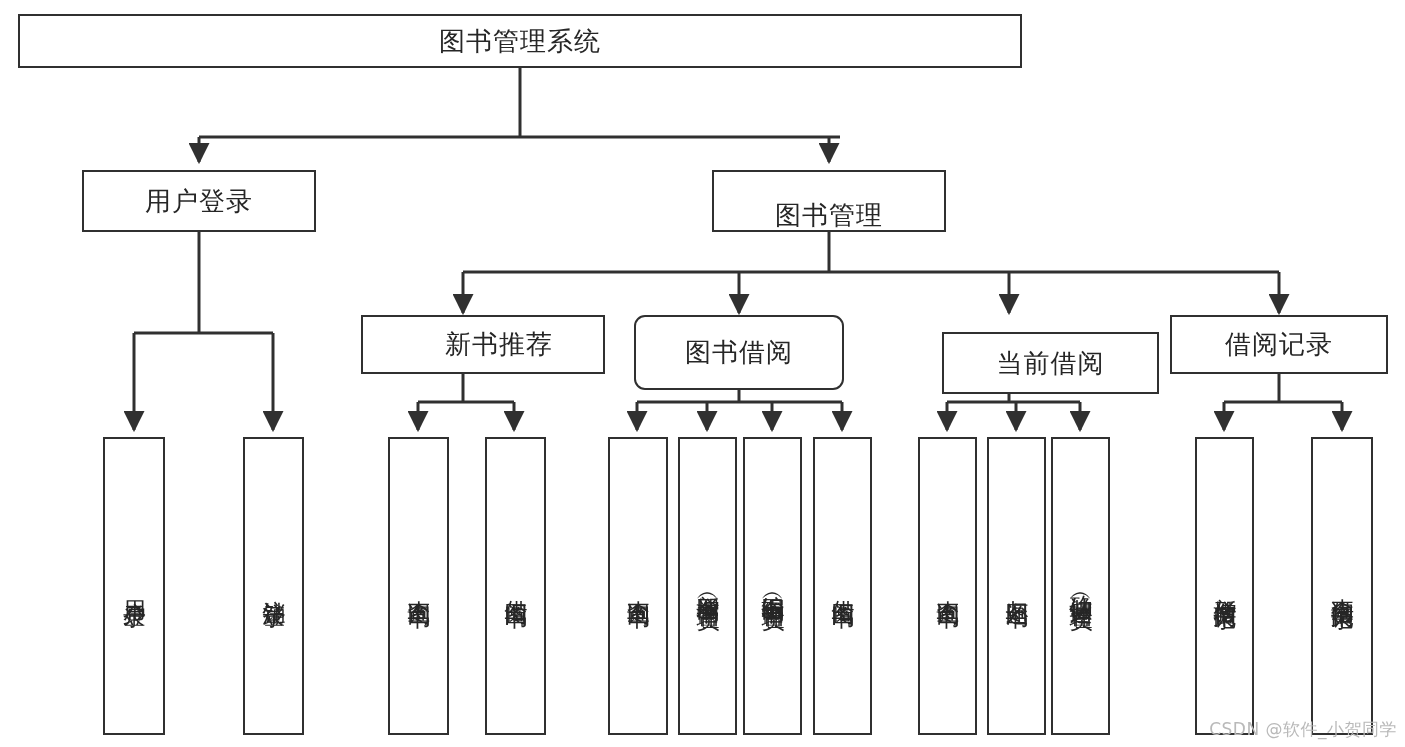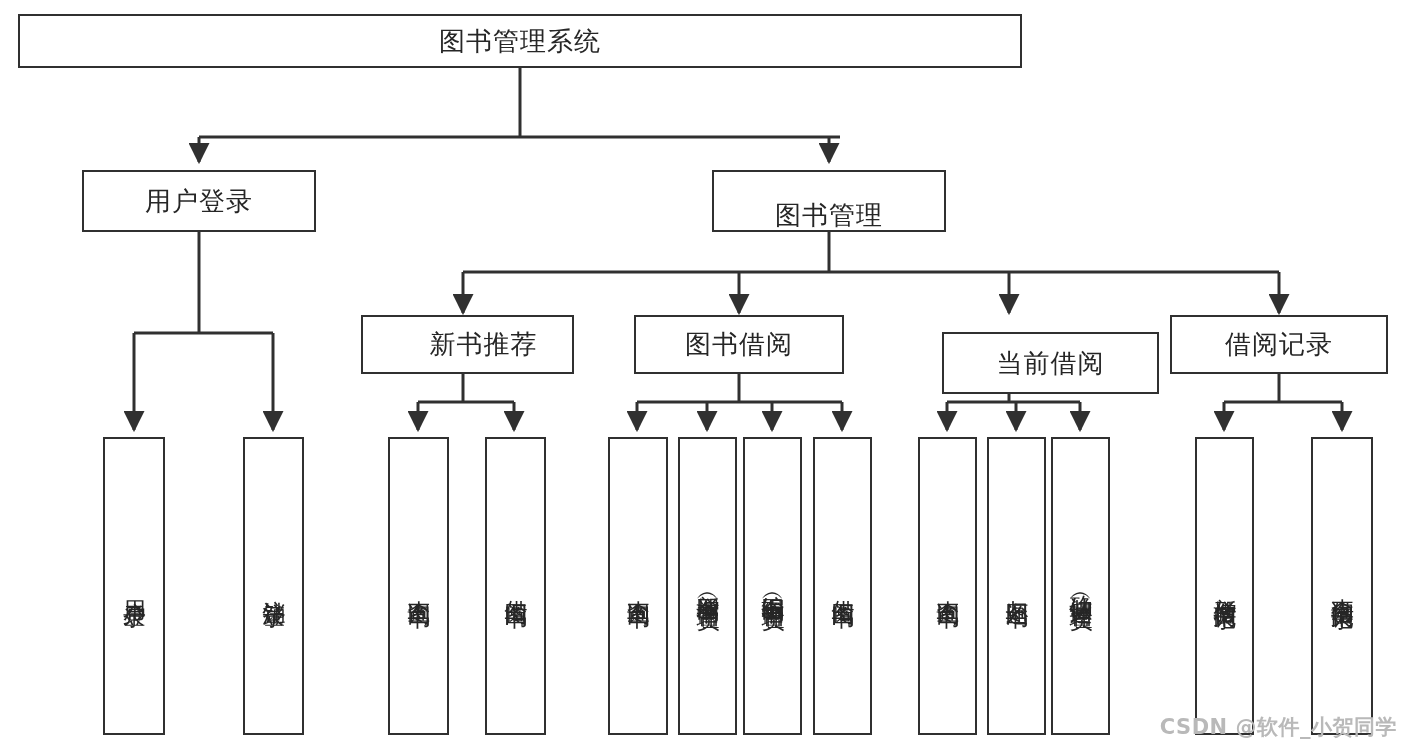--- a/index.html
+++ b/index.html
@@ -53,25 +53,24 @@
     display: block;
     text-align: center;
   }
   .title-node {
     font-size: 24px;
   }
   #watermark {
     position: absolute;
     right: 8px;
     bottom: 6px;
-    font-size: 21px;
+    font-size: 17px;
     color: #b9b9b9;
     letter-spacing: 0.5px;
     white-space: nowrap;
-    font-weight: bold;
   }
 </style>
 </head>
 <body>
 
 <div id="canvas">
 
   <svg id="edges" viewBox="0 0 1405 747" xmlns="http://www.w3.org/2000/svg">
     <defs>
       <marker id="arrow" viewBox="0 0 10 10" refX="9" refY="5" markerWidth="7" markerHeight="7" orient="auto-start-reverse">
@@ -126,24 +125,24 @@
     <span class="lbl">图书管理系统</span>
   </div>
 
   <div class="node h" style="left:82px; top:170px; width:234px; height:62px;">
     <span class="lbl">用户登录</span>
   </div>
   <div class="node h" style="left:712px; top:170px; width:234px; height:62px;align-items:flex-end;">
     <span class="lbl">图书管理</span>
   </div>
 
-  <div class="node h" style="left:361px; top:315px; width:213px; height:59px;padding-left:32px;">
+  <div class="node h" style="left:361px; top:315px; width:244px; height:59px;padding-left:32px;">
     <span class="lbl">新书推荐</span>
   </div>
-  <div class="node h" style="left:634px; top:315px; width:210px; height:59px;">
+  <div class="node h" style="left:634px; top:315px; width:210px; height:75px;border-radius:11px;">
     <span class="lbl">图书借阅</span>
   </div>
   <div class="node h" style="left:901px; top:332px; width:217px; height:62px;margin-left:41px;">
     <span class="lbl">当前借阅</span>
   </div>
   <div class="node h" style="left:1170px; top:315px; width:218px; height:59px;justify-content:center;">
     <span class="lbl">借阅记录</span>
   </div>
 
   <div class="node v" style="left:103px; top:437px; width:62px; height:298px;">

